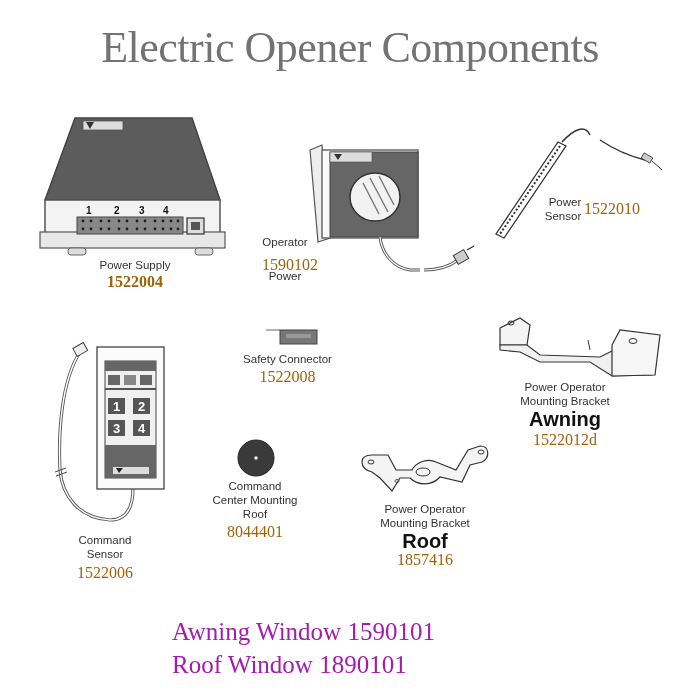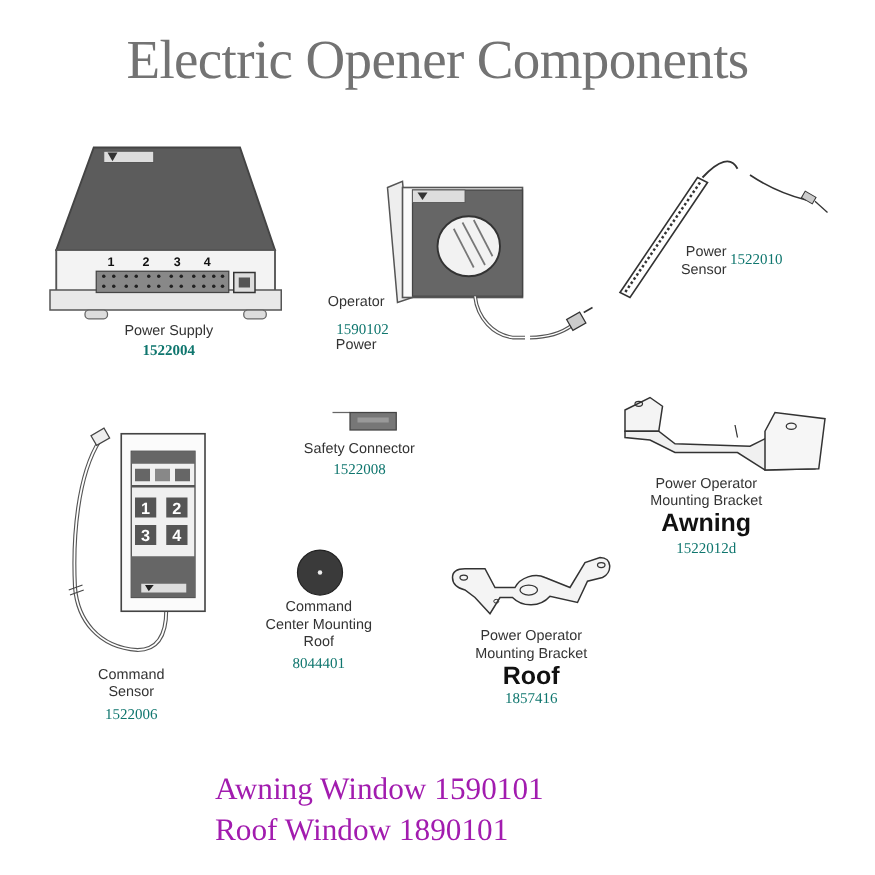--- a/index.html
+++ b/index.html
@@ -4,21 +4,21 @@
   <style>
     * { box-sizing: border-box; margin: 0; padding: 0; }
     html, body { width: 700px; height: 700px; background: #ffffff; overflow: hidden; }
     body { position: relative; font-family: "Liberation Sans", sans-serif; color: #111; }
     .abs { position: absolute; }
     .title {
       position: absolute; left: 0; top: 22px; width: 700px; text-align: center;
       font-family: "Liberation Serif", serif; font-size: 44px; color: #737373; letter-spacing: -0.5px;
     }
     .lbl { position: absolute; font-family: "Liberation Sans", sans-serif; font-size: 11.5px; color: #333; text-align: center; line-height: 14px; }
-    .num { position: absolute; font-family: "Liberation Serif", serif; font-size: 12px; color: #0f766e; text-align: center; }
+    .num { position: absolute; font-family: "Liberation Serif", serif; font-size: 16px; color: #a16207; text-align: center; }
     .big { position: absolute; font-family: "Liberation Sans", sans-serif; font-size: 20px; font-weight: bold; color: #111; text-align: center; }
     .footer { position: absolute; left: 172px; font-family: "Liberation Serif", serif; font-size: 25px; color: #a21caf; }
     svg { position: absolute; overflow: visible; }
   </style>
 </head>
 <body>
 
 <div class="title">Electric Opener Components</div>
 
 <div>

